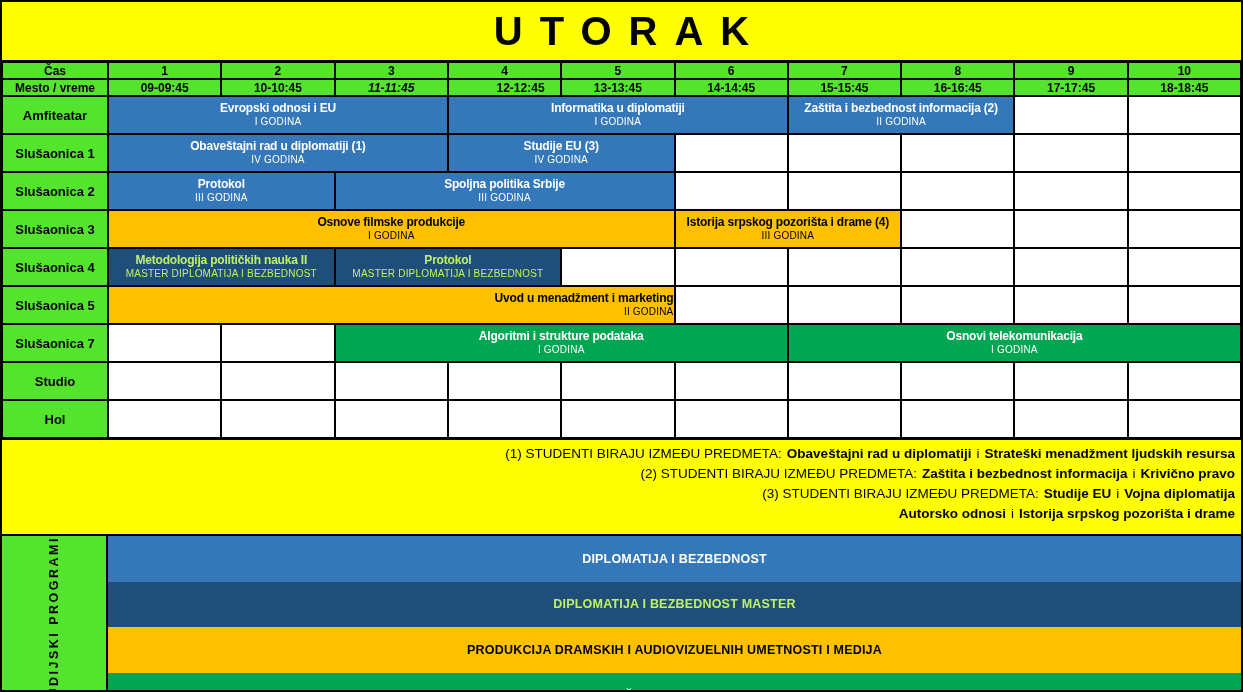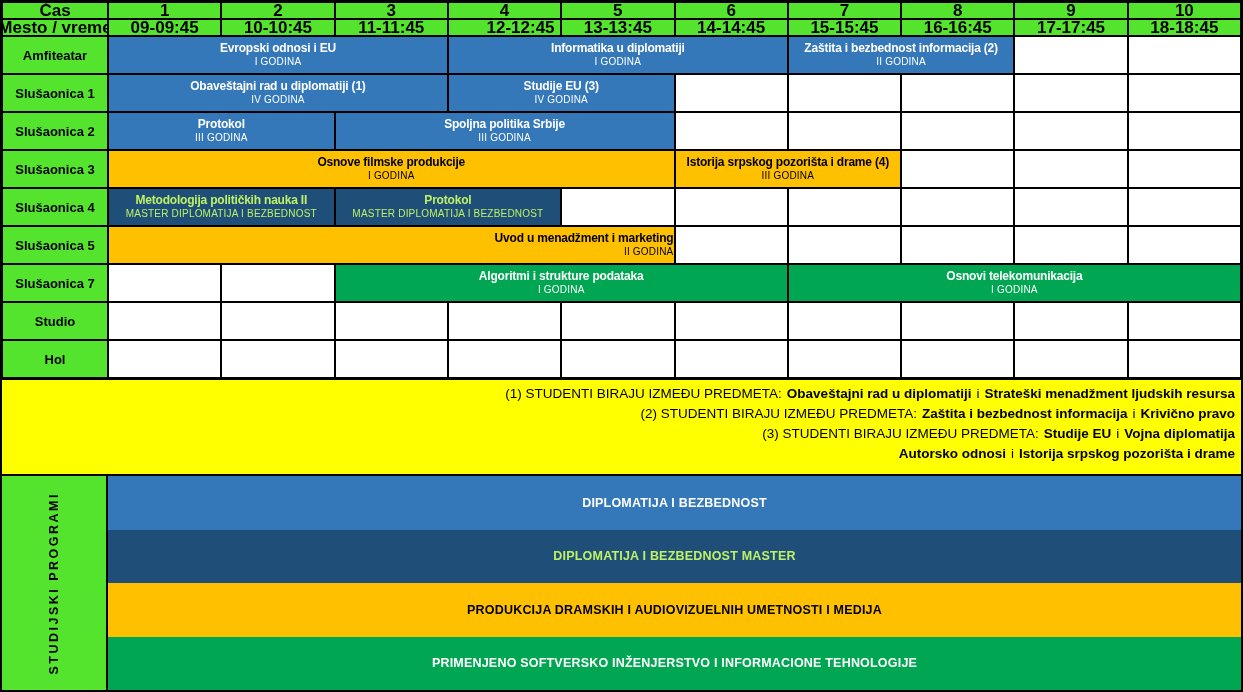--- a/index.html
+++ b/index.html
@@ -21,21 +21,21 @@
   }
   
   .grid{
     flex:0 0 376px;display:grid;background:#fff;
     grid-template-columns:106px repeat(10,1fr);
     grid-template-rows:17px 17px repeat(9,38px);
   }
   .grid > div{box-sizing:border-box;border:1px solid #000;}
   .hcell{
     background:var(--lime);display:flex;align-items:center;justify-content:center;
-    font-weight:700;font-size:17px;white-space:nowrap;
+    font-weight:700;font-size:12px;white-space:nowrap;
   }
   .rlabel{
     background:var(--lime);display:flex;align-items:center;justify-content:center;
     font-weight:700;font-size:13px;white-space:nowrap;
   }
   .empty{background:#fff;}
   .block{
     display:flex;flex-direction:column;align-items:center;justify-content:center;
     text-align:center;line-height:1.25;overflow:visible;
   }
@@ -71,37 +71,40 @@
   .bar{
     flex:1 1 0;display:flex;align-items:center;justify-content:center;
     font-weight:700;font-size:12.5px;letter-spacing:0.2px;white-space:nowrap;text-align:center;
   }
 </style>
 </head>
 <body>
 
 <div class="frame">
 
+  <div class="title-band">
+    <h1>UTORAK</h1>
+  </div>
 
   <div class="grid">
       <div class="hcell" style="grid-area: 1 / 1;">Čas</div>
       <div class="hcell" style="grid-area: 1 / 2;">1</div>
       <div class="hcell" style="grid-area: 1 / 3;">2</div>
       <div class="hcell" style="grid-area: 1 / 4;">3</div>
       <div class="hcell" style="grid-area: 1 / 5;">4</div>
       <div class="hcell" style="grid-area: 1 / 6;">5</div>
       <div class="hcell" style="grid-area: 1 / 7;">6</div>
       <div class="hcell" style="grid-area: 1 / 8;">7</div>
       <div class="hcell" style="grid-area: 1 / 9;">8</div>
       <div class="hcell" style="grid-area: 1 / 10;">9</div>
       <div class="hcell" style="grid-area: 1 / 11;">10</div>
       <div class="hcell" style="grid-area: 2 / 1;">Mesto / vreme</div>
       <div class="hcell" style="grid-area: 2 / 2;">09-09:45</div>
       <div class="hcell" style="grid-area: 2 / 3;">10-10:45</div>
-      <div class="hcell" style="grid-area: 2 / 4;">11-11:45</div>
+      <div class="hcell" style="grid-area: 2 / 4; font-style: italic;">11-11:45</div>
       <div class="hcell" style="grid-area: 2 / 5; padding-left: 32px;">12-12:45</div>
       <div class="hcell" style="grid-area: 2 / 6;">13-13:45</div>
       <div class="hcell" style="grid-area: 2 / 7;">14-14:45</div>
       <div class="hcell" style="grid-area: 2 / 8;">15-15:45</div>
       <div class="hcell" style="grid-area: 2 / 9;">16-16:45</div>
       <div class="hcell" style="grid-area: 2 / 10;">17-17:45</div>
       <div class="hcell" style="grid-area: 2 / 11;">18-18:45</div>
       <div class="rlabel" style="grid-area: 3 / 1;">Amfiteatar</div>
       <div class="block c-blue" style="grid-area: 3 / 2 / auto / span 3;">
         <div class="bt">Evropski odnosi i EU</div>

